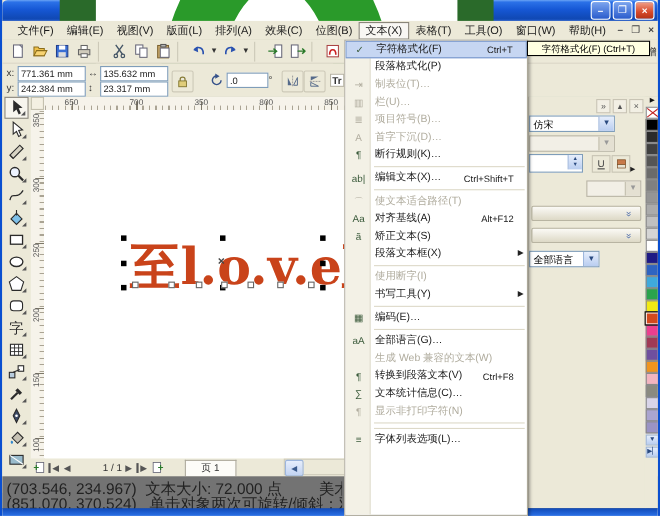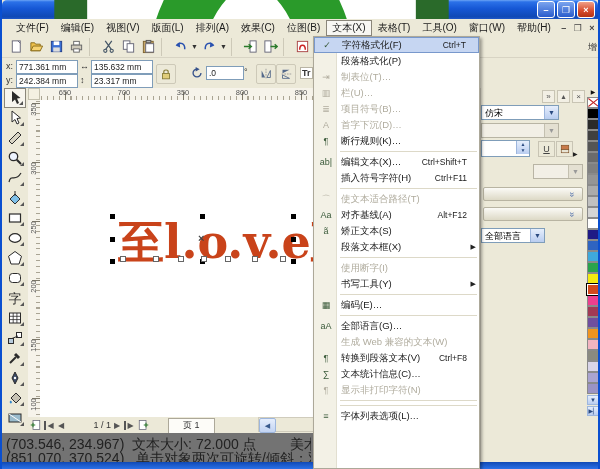--- a/index.html
+++ b/index.html
@@ -569,21 +569,20 @@
       <div class="strip"></div>
       <div class="mi hl"><span class="ic">✓</span><span>字符格式化(F)</span><span class="sc">Ctrl+T</span></div>
       <div class="mi"><span>段落格式化(P)</span></div>
       <div class="mi dis"><span class="ic">⇥</span><span>制表位(T)…</span></div>
       <div class="mi dis"><span class="ic">▥</span><span>栏(U)…</span></div>
       <div class="mi dis"><span class="ic">≣</span><span>项目符号(B)…</span></div>
       <div class="mi dis"><span class="ic">A</span><span>首字下沉(D)…</span></div>
       <div class="mi"><span class="ic">¶</span><span>断行规则(K)…</span></div>
       <div class="msep"></div>
       <div class="mi"><span class="ic">ab|</span><span>编辑文本(X)…</span><span class="sc">Ctrl+Shift+T</span></div>
-      <div class="mi"><span>插入符号字符(H)</span><span class="sc">Ctrl+F11</span></div>
       <div class="msep"></div>
       <div class="mi dis"><span class="ic">⌒</span><span>使文本适合路径(T)</span></div>
       <div class="mi"><span class="ic">Aa</span><span>对齐基线(A)</span><span class="sc">Alt+F12</span></div>
       <div class="mi"><span class="ic">ã</span><span>矫正文本(S)</span></div>
       <div class="mi"><span>段落文本框(X)</span><span class="sub">▶</span></div>
       <div class="msep"></div>
       <div class="mi dis"><span>使用断字(I)</span></div>
       <div class="mi"><span>书写工具(Y)</span><span class="sub">▶</span></div>
       <div class="msep"></div>
       <div class="mi"><span class="ic">▦</span><span>编码(E)…</span></div>
@@ -591,15 +590,16 @@
       <div class="mi"><span class="ic">aA</span><span>全部语言(G)…</span></div>
       <div class="mi dis"><span>生成 Web 兼容的文本(W)</span></div>
       <div class="mi"><span class="ic">¶</span><span>转换到段落文本(V)</span><span class="sc">Ctrl+F8</span></div>
       <div class="mi"><span class="ic">∑</span><span>文本统计信息(C)…</span></div>
       <div class="mi dis"><span class="ic">¶</span><span>显示非打印字符(N)</span></div>
       <div class="msep"></div>
       <div class="msep"></div>
       <div class="mi"><span class="ic">≡</span><span>字体列表选项(L)…</span></div>
     </div>
 
+  <div id="tooltip">字符格式化(F) (Ctrl+T)</div>
 
   <div id="botedge"></div>
 </div>
 
 </body></html>

